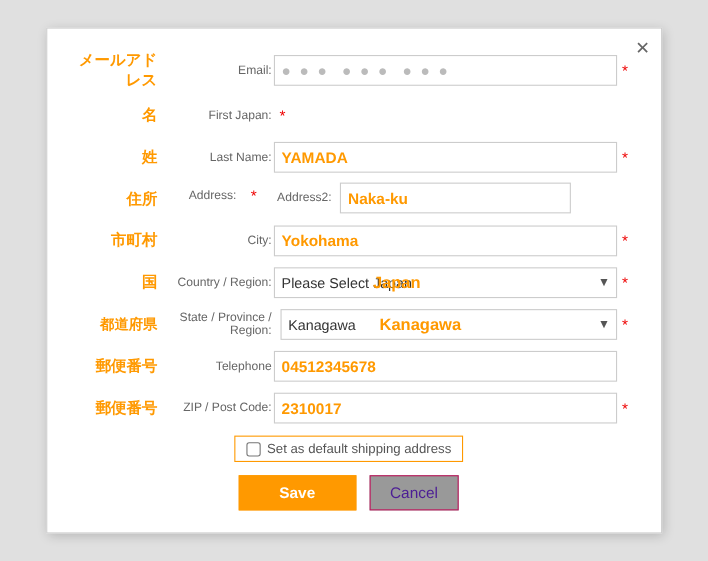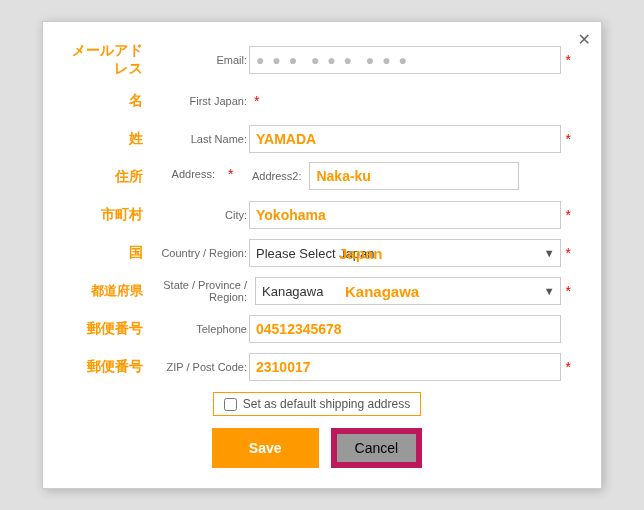--- a/index.html
+++ b/index.html
@@ -135,22 +135,22 @@
       background: #f90;
       color: #fff;
       border: 2px solid #f90;
       padding: 6px 35px;
       font-size: 14px;
       font-weight: bold;
       cursor: pointer;
     }
     .btn-cancel {
       background: #999;
-      color: #000000;
-      border: 6px solid #be185d;
+      color: #4c1d95;
+      border: 1px solid #be185d;
       padding: 6px 18px;
       font-size: 14px;
       cursor: pointer;
     }
     .addr-sub-row {
       display: flex;
       align-items: center;
       margin-bottom: 5px;
     }
     .addr-en-label {

